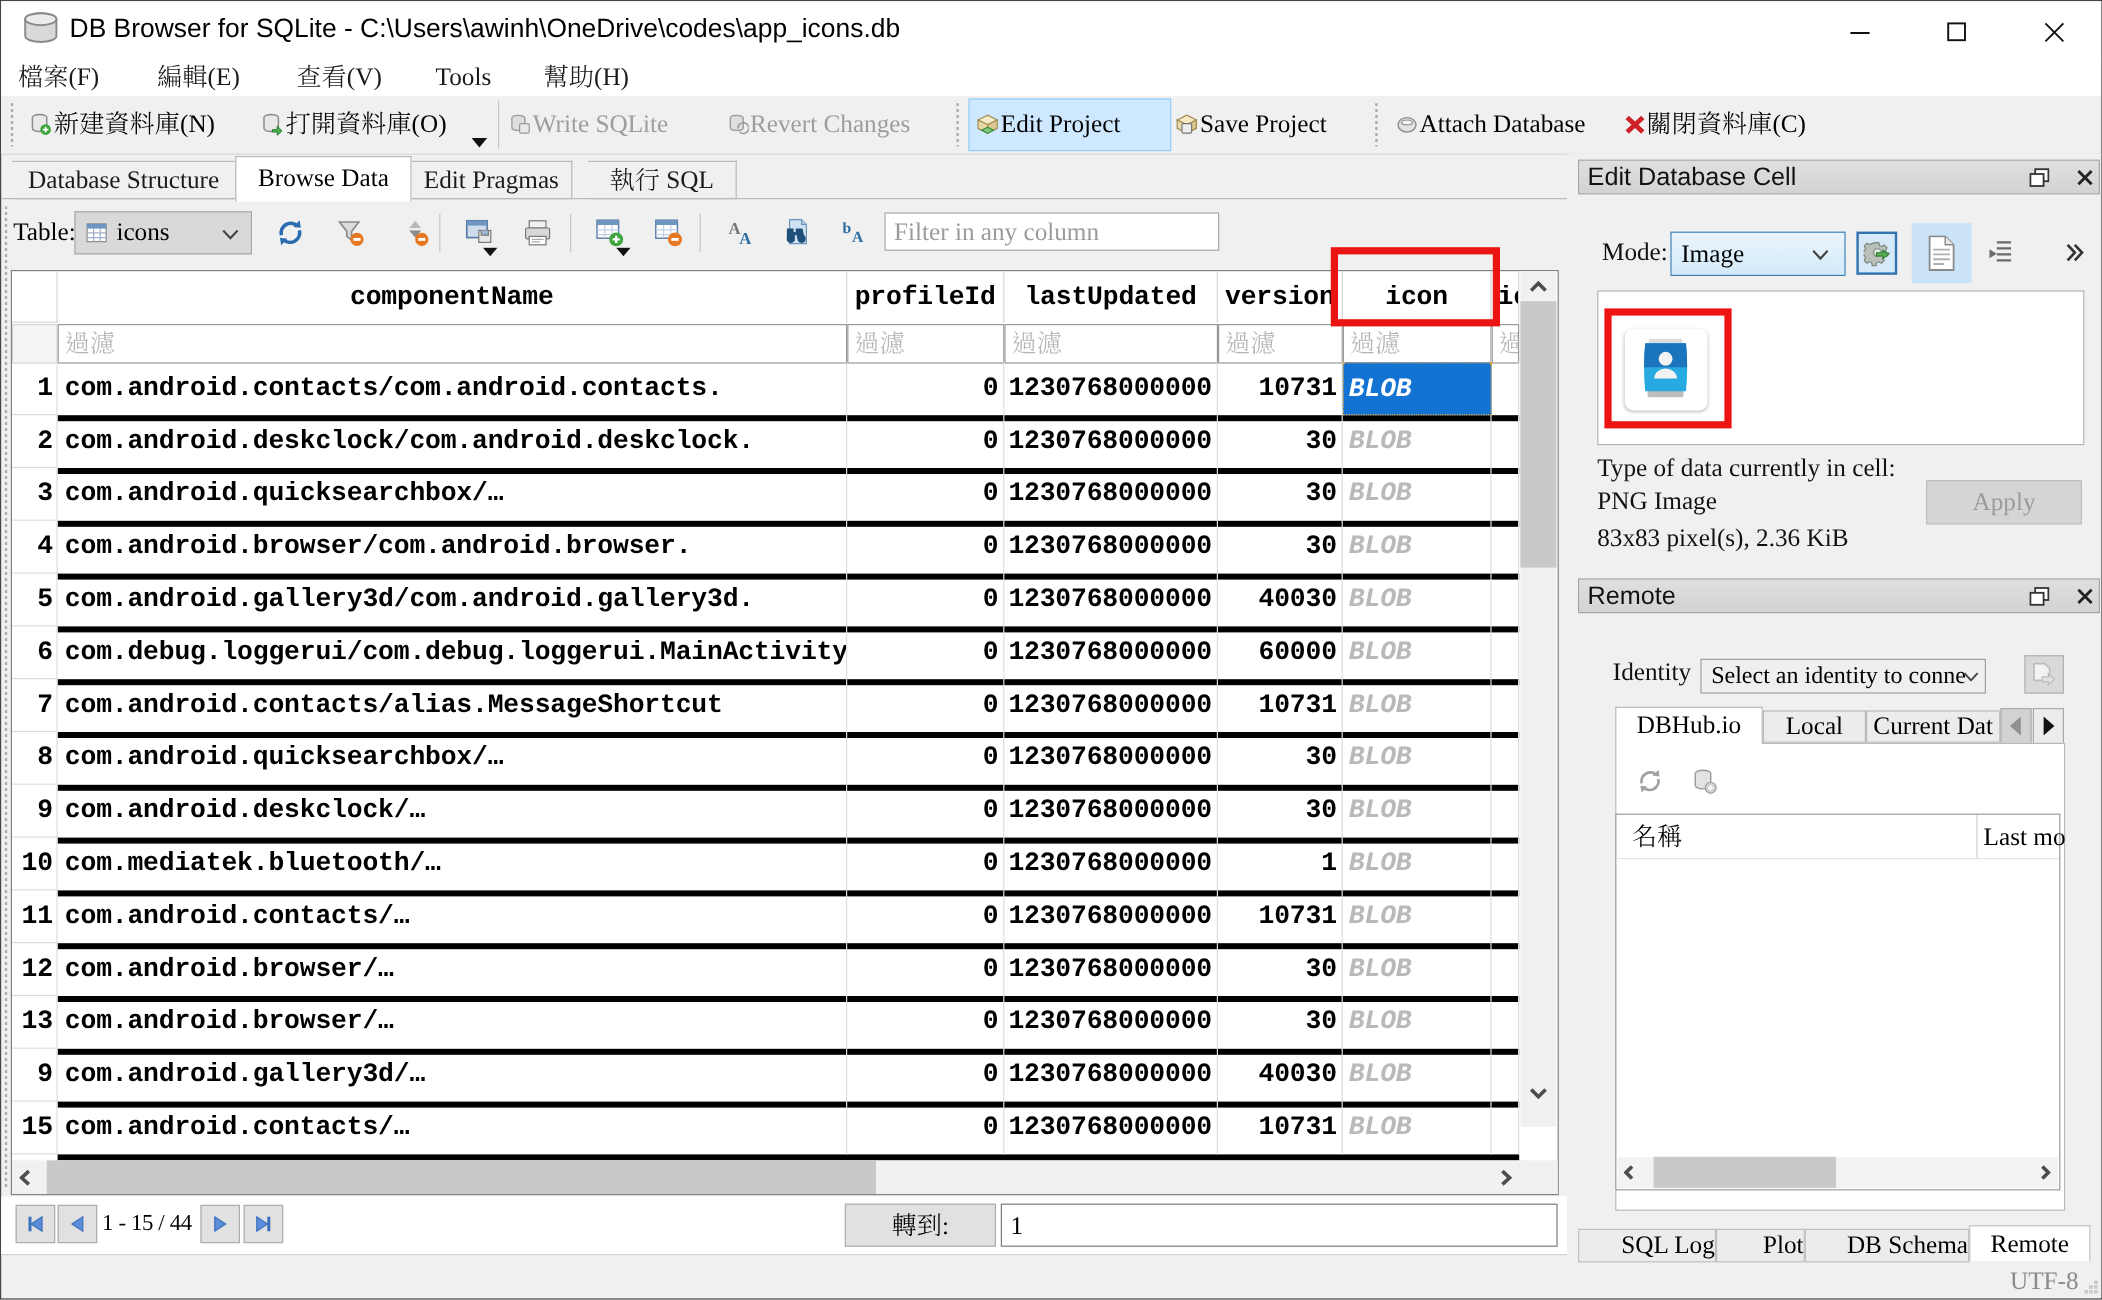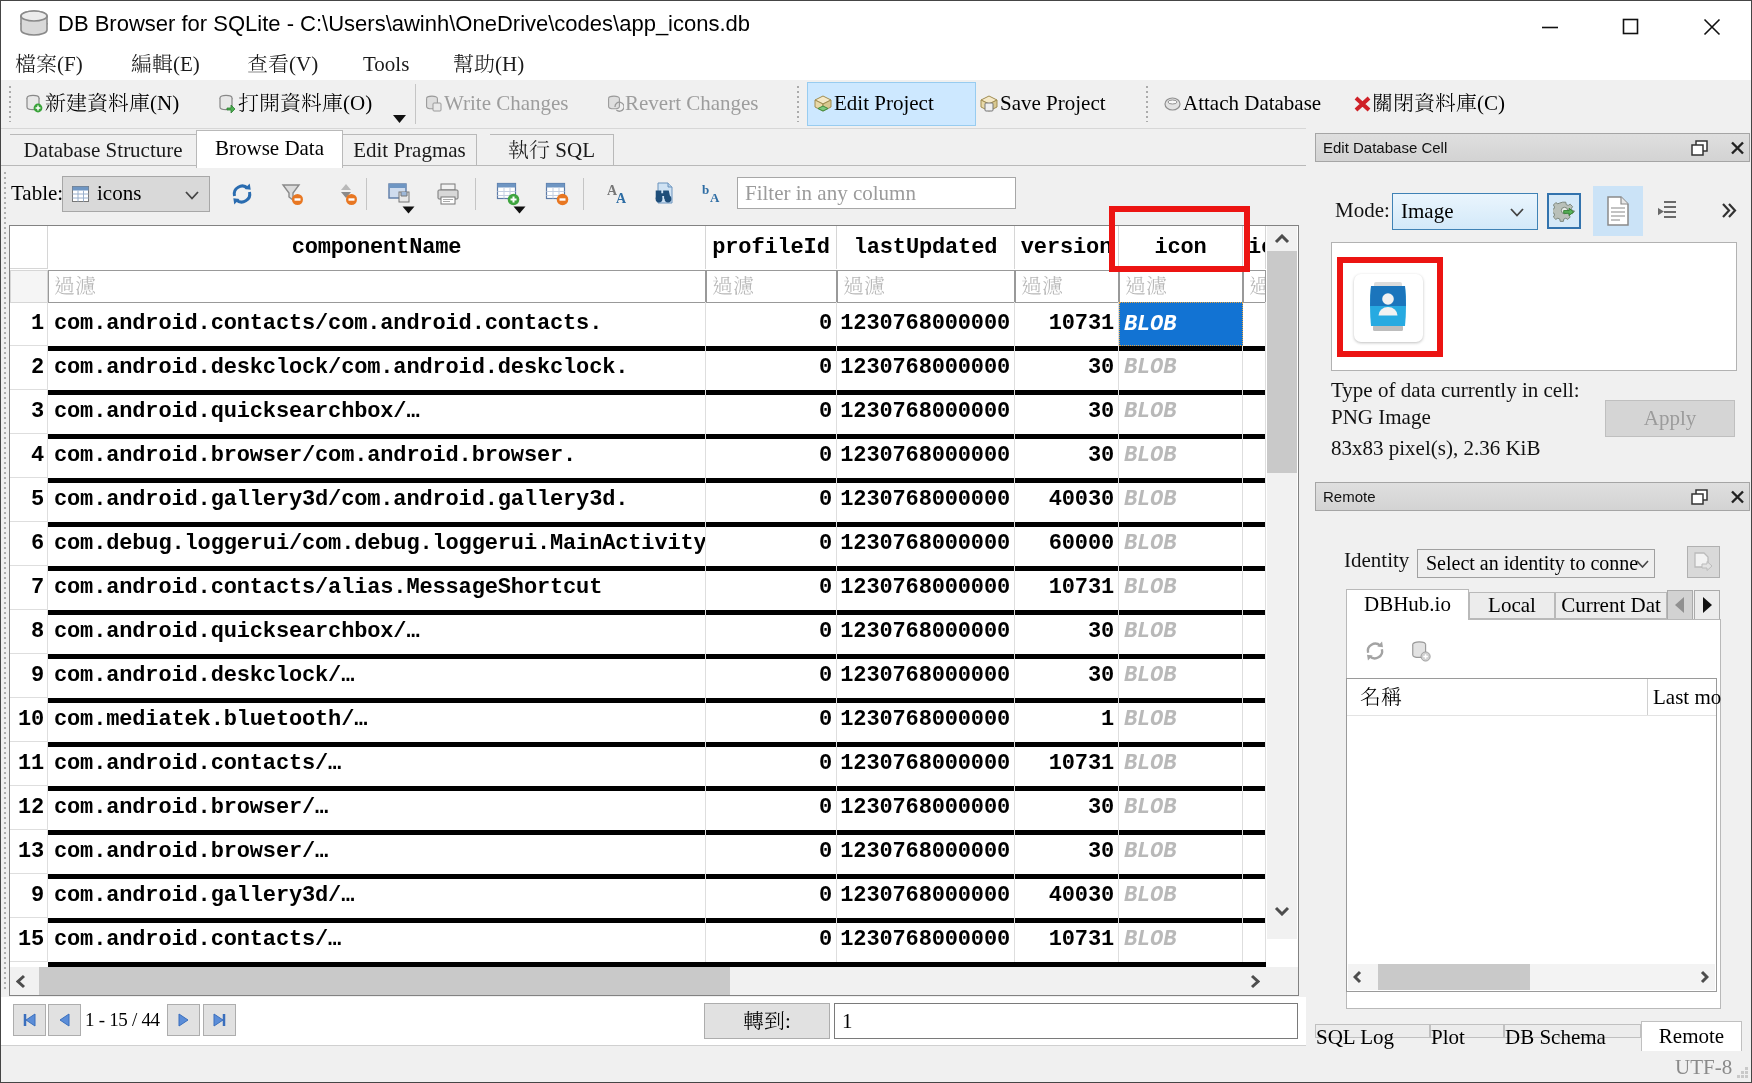--- a/index.html
+++ b/index.html
@@ -46,39 +46,39 @@
 #hsb{position:absolute;left:0px;bottom:0px;width:1260px;height:28px;background:#f1f1f1}
 #hthumb{position:absolute;left:29px;top:0;width:691px;height:28px;background:#c9c9c9}
 .chev{stroke:#4d4d4d;stroke-width:3;fill:none}
 
 #navrow{position:absolute;left:1px;top:997px;width:1305px;height:49px;background:#fff;border-bottom:1px solid #d0d0d0;box-sizing:border-box}
 .navbtn{position:absolute;top:7px;width:33px;height:32px;background:#e1e1e1;border:1px solid #adadad;box-sizing:border-box}
 #goto{position:absolute;left:703px;top:6px;width:126px;height:36px;background:#e1e1e1;border:1px solid #adadad;box-sizing:border-box;text-align:center;font-size:21px;line-height:34px}
 #gotoinput{position:absolute;left:833px;top:6px;width:464px;height:36px;background:#fff;border:1px solid #7a7a7a;box-sizing:border-box;font-size:21px;line-height:34px;padding-left:7px}
 
 #rdock{position:absolute;left:1306px;top:128px;width:445px;height:953px;background:#f0f0f0}
-.docktitle{position:absolute;left:9px;width:435px;height:29px;background:linear-gradient(#dfdfdf,#d3d3d3);border:1px solid #a5a5a5;box-sizing:border-box;font-family:"Liberation Sans",sans-serif;font-size:15px;color:#111;padding-left:7px;line-height:27px}
+.docktitle{position:absolute;left:9px;width:435px;height:29px;background:linear-gradient(#dfdfdf,#d3d3d3);border:1px solid #a5a5a5;box-sizing:border-box;font-family:"Liberation Sans",sans-serif;font-size:21px;color:#111;padding-left:7px;line-height:27px}
 .dicon{position:absolute;top:6px;width:17px;height:16px}
 #modecombo{position:absolute;left:86px;top:65px;width:146px;height:37px;background:linear-gradient(#eaf5fd,#d3e9f9);border:1px solid #3f82b5;box-sizing:border-box;font-size:21px;padding-left:8px;line-height:34px}
 #gearbtn{position:absolute;left:241px;top:65px;width:34px;height:36px;background:#d5e9f8;border:2px solid #3373ad;box-sizing:border-box}
 #docbtn{position:absolute;left:287px;top:58px;width:50px;height:50px;background:#cbe3f7}
 #preview{position:absolute;left:25px;top:114px;width:406px;height:129px;background:#fff;border:1px solid #b2b2b2;box-sizing:border-box}
 #redrect2{position:absolute;left:5px;top:14px;width:106px;height:100px;border:6px solid #ec1412;box-sizing:border-box}
 #applybtn{position:absolute;left:299px;top:272px;width:130px;height:37px;background:#d5d5d5;border:1px solid #bfbfbf;box-sizing:border-box;text-align:center;font-size:21px;line-height:35px;color:#9b9b9b}
 .rtxt{position:absolute;left:25px;font-size:21px;color:#111;white-space:nowrap}
 
 #idcombo{position:absolute;left:111px;top:421px;width:238px;height:29px;background:#efefef;border:1px solid #a0a0a0;box-sizing:border-box;font-size:20px;padding-left:8px;line-height:26px;white-space:nowrap;overflow:hidden}
 #idbtn{position:absolute;left:381px;top:418px;width:33px;height:32px;background:#d9d9d9;border:1px solid #b0b0b0;box-sizing:border-box}
 .rtab{position:absolute;top:464px;height:27px;background:#ececec;border:1px solid #b9b9b9;box-sizing:border-box;text-align:center;font-size:21px;line-height:25px}
 #rtabactive{position:absolute;left:40px;top:461px;width:123px;height:31px;background:#fff;border:1px solid #b9b9b9;border-bottom:none;box-sizing:border-box;text-align:center;font-size:21px;line-height:29px;z-index:2}
 #rlist{position:absolute;left:40px;top:550px;width:371px;height:314px;background:#fff;border:1px solid #9a9a9a;box-sizing:border-box}
 #rlisthsb{position:absolute;left:1px;bottom:1px;width:367px;height:26px;background:#f3f3f3}
 #rlisthumb{position:absolute;left:30px;top:0;width:152px;height:26px;background:#c9c9c9}
 
-.btab{position:absolute;top:1024px;height:14px;background:#ececec;border:1px solid #c0c0c0;box-sizing:border-box;text-align:left;font-size:21px;line-height:24px}
+.btab{position:absolute;top:1024px;height:28px;background:#ececec;border:1px solid #c0c0c0;box-sizing:border-box;text-align:right;font-size:21px;line-height:24px}
 #btabactive{position:absolute;left:1641px;top:1021px;width:101px;height:30px;background:#fff;border:1px solid #c0c0c0;border-bottom:none;box-sizing:border-box;text-align:center;font-size:21px;line-height:28px}
 #utf8{position:absolute;left:1675px;top:1055px;font-size:21px;color:#8a8a8a}
 </style></head>
 <body>
 <svg width="0" height="0" style="position:absolute">
 <defs>
 <path id="u6a94" transform="scale(1,-1)" d="M437 818 426 811C456 776 495 719 503 677C557 636 602 746 437 818ZM808 821C789 772 759 708 732 660H673V795C696 799 703 808 705 822L621 830V660H430C429 672 427 685 424 698H406C407 658 385 612 362 590C334 618 287 655 287 655L247 604H235V802C259 806 267 815 270 829L181 840V604H47L55 574H166C143 428 101 286 33 171L48 159C107 233 150 318 181 411V-73H193C212 -73 235 -60 235 -52V421C264 381 299 327 310 287C366 246 410 356 235 443V574H336L345 575C333 563 328 549 335 535C347 516 377 521 394 536C413 553 429 585 431 630H864C856 603 845 572 837 554L816 570L790 540H519L457 567V332H464C491 332 507 345 507 350V374H793V339H801C824 339 844 352 844 356V507C863 510 872 515 879 523L838 553L852 547C874 565 908 600 927 622C946 623 958 625 964 632L897 697L862 660H762C798 697 834 742 857 776C879 776 891 784 896 796ZM507 403V510H793V403ZM447 118H621V7H447ZM854 118V7H672V118ZM447 148V255H621V148ZM854 148H672V255H854ZM396 285V-74H404C431 -74 447 -60 447 -56V-23H854V-71H862C885 -71 906 -58 906 -54V251C926 254 936 260 943 268L878 317L851 285H459L396 312Z"></path>
 <path id="u6848" transform="scale(1,-1)" d="M397 124 335 183C251 81 140 -1 47 -44L57 -62C155 -29 268 34 354 122C374 112 390 117 397 124ZM613 158 603 146C686 98 812 11 863 -41C935 -66 944 61 613 158ZM844 614 801 562H708C713 576 718 590 721 604C740 603 754 608 760 623L669 647C665 617 658 588 647 562H408L464 634C491 629 501 635 507 645L422 685C406 657 375 609 340 562H86L95 532H318C291 497 264 465 243 443C327 429 406 413 477 395C395 356 280 326 120 304L125 288C312 308 442 339 531 381C627 355 707 326 766 296C832 269 891 345 589 413C641 447 674 487 696 532H895C909 532 919 537 921 548C891 577 844 614 844 614ZM531 425C473 437 403 447 321 457L384 532H633C611 492 579 456 531 425ZM870 295 826 240H524V308C550 311 559 320 561 334L470 344V240H55L64 211H470V-73H480C502 -73 524 -61 524 -54V211H925C939 211 948 216 951 227C920 256 870 295 870 295ZM151 770H132C140 721 118 673 85 654C68 644 56 627 65 609C74 591 104 594 123 607C145 622 163 654 163 701H844C836 676 826 647 818 629L833 621C858 638 890 670 907 693C926 694 938 696 946 702L878 767L841 730H537C563 749 556 817 440 845L430 837C461 813 493 769 498 732L502 730H160C159 742 156 756 151 770Z"></path>
 <path id="u7de8" transform="scale(1,-1)" d="M116 213H97C101 147 76 74 47 45C32 30 24 10 34 -5C48 -21 79 -9 95 11C119 43 139 115 116 213ZM270 239 256 233C280 195 305 132 306 83C350 41 401 143 270 239ZM195 224 180 221C190 168 196 87 183 25C224 -28 287 85 195 224ZM262 440 248 435C264 407 282 370 296 332L105 321C192 403 286 522 336 603C355 599 369 605 374 613L297 666C282 632 258 588 230 541C185 540 139 540 104 541C161 608 222 708 256 779C276 776 288 785 293 794L209 834C187 760 127 618 76 555C71 551 54 547 54 547L85 468C92 470 100 476 105 486L212 513C168 444 116 374 71 332C65 327 47 323 47 323L76 244C84 246 93 254 100 265C175 281 251 298 303 311C309 289 313 268 314 250C361 206 409 319 262 440ZM400 757V469C400 284 392 88 300 -70L316 -81C443 76 451 298 451 469H831V439H838C856 439 882 452 883 458V624C898 625 911 632 916 639L852 688L823 658H451V731C592 741 753 763 862 782C883 772 899 771 909 779L849 837C757 810 589 774 451 752L400 777ZM509 204V339H597V204ZM640 -21V174H728V-6H734C757 -6 771 6 771 10V174H860V-2C860 -13 857 -18 845 -18C833 -18 787 -14 787 -14V-30C811 -33 824 -36 832 -42C839 -48 842 -56 844 -66C900 -60 908 -41 908 -4V332C926 335 941 342 947 349L878 401L851 369H521L462 395V-68H469C492 -68 509 -54 509 -50V174H597V-39H604C626 -39 640 -25 640 -21ZM451 499V628H831V499ZM860 204H771V339H860ZM728 204H640V339H728Z"></path>
 <path id="u8f2f" transform="scale(1,-1)" d="M382 745 342 696H264V801C286 803 296 812 298 826L211 835V696H44L52 666H211V577H131L77 604V225H85C106 225 126 237 126 242V272H211V160H31L39 130H211V-73H219C246 -73 263 -60 264 -55V130H430C444 130 453 135 456 146C428 174 382 210 382 211L342 160H264V272H351V230H358C376 230 400 246 400 253V544C414 547 426 553 431 559L372 606L343 577H264V666H429C443 666 452 671 454 682C426 710 382 745 382 745ZM351 547V439H262V547ZM351 302H262V410H351ZM213 547V439H126V547ZM126 302V410H213V302ZM883 571 844 522H431L439 492H502V103H393L401 74H795V-74H802C830 -74 847 -60 847 -56V74H945C959 74 967 79 970 90C943 117 899 154 899 154L861 103H847V492H931C944 492 954 497 956 508C929 536 883 571 883 571ZM795 103H554V213H795ZM795 492V386H554V492ZM795 242H554V356H795ZM544 635V761H806V635ZM492 820V557H500C527 557 544 569 544 575V605H806V564H814C838 564 861 578 861 582V759C878 762 888 767 894 774L831 823L803 791H555Z"></path>
@@ -184,21 +184,21 @@
       </svg>(O)</div>
  <svg class="abs" style="left:391px;top:34px" width="15" height="10" viewBox="0 0 15 10">
       <path d="M1 1 h13 l-6.5 8 z" fill="#111"></path>
     </svg>
  <div class="vsep" style="left:414px"></div>
  <svg class="abs" style="left:424px;top:15px" width="17" height="17" viewBox="0 0 17 17">
   <ellipse cx="7" cy="3.4" rx="5.4" ry="2.3" fill="#dedede" stroke="#9a9a9a" stroke-width="1.1"></ellipse>
   <path d="M1.6 3.4 v8 a5.4 2.3 0 0 0 10.8 0 v-8" fill="#dedede" stroke="#9a9a9a" stroke-width="1.1"></path>
   <rect x="8" y="8" width="8" height="8" rx="1" fill="#e9e9e9" stroke="#9a9a9a"></rect>
  </svg>
- <div class="tbtxt tbgray" style="left:443px">Write Changes</div>
+ <div class="tbtxt tbgray" style="left:443px">Write SQLite</div>
  <svg class="abs" style="left:606px;top:15px" width="17" height="17" viewBox="0 0 17 17">
   <ellipse cx="7" cy="3.4" rx="5.4" ry="2.3" fill="#dedede" stroke="#9a9a9a" stroke-width="1.1"></ellipse>
   <path d="M1.6 3.4 v8 a5.4 2.3 0 0 0 10.8 0 v-8" fill="#dedede" stroke="#9a9a9a" stroke-width="1.1"></path>
   <path d="M8 12 a4.5 4.5 0 1 1 1.4 3" fill="none" stroke="#9a9a9a" stroke-width="1.3"></path>
  </svg>
  <div class="tbtxt tbgray" style="left:624px">Revert Changes</div>
  <div class="dothandle" style="left:796px"></div>
  <div id="openproj"></div>
  <svg class="abs" style="left:813px;top:15px" width="18" height="17" viewBox="0 0 18 17">
   <path d="M1 5 l8-4 8 4 -8 4 z" fill="#f5e9c8" stroke="#a08c50"></path>

